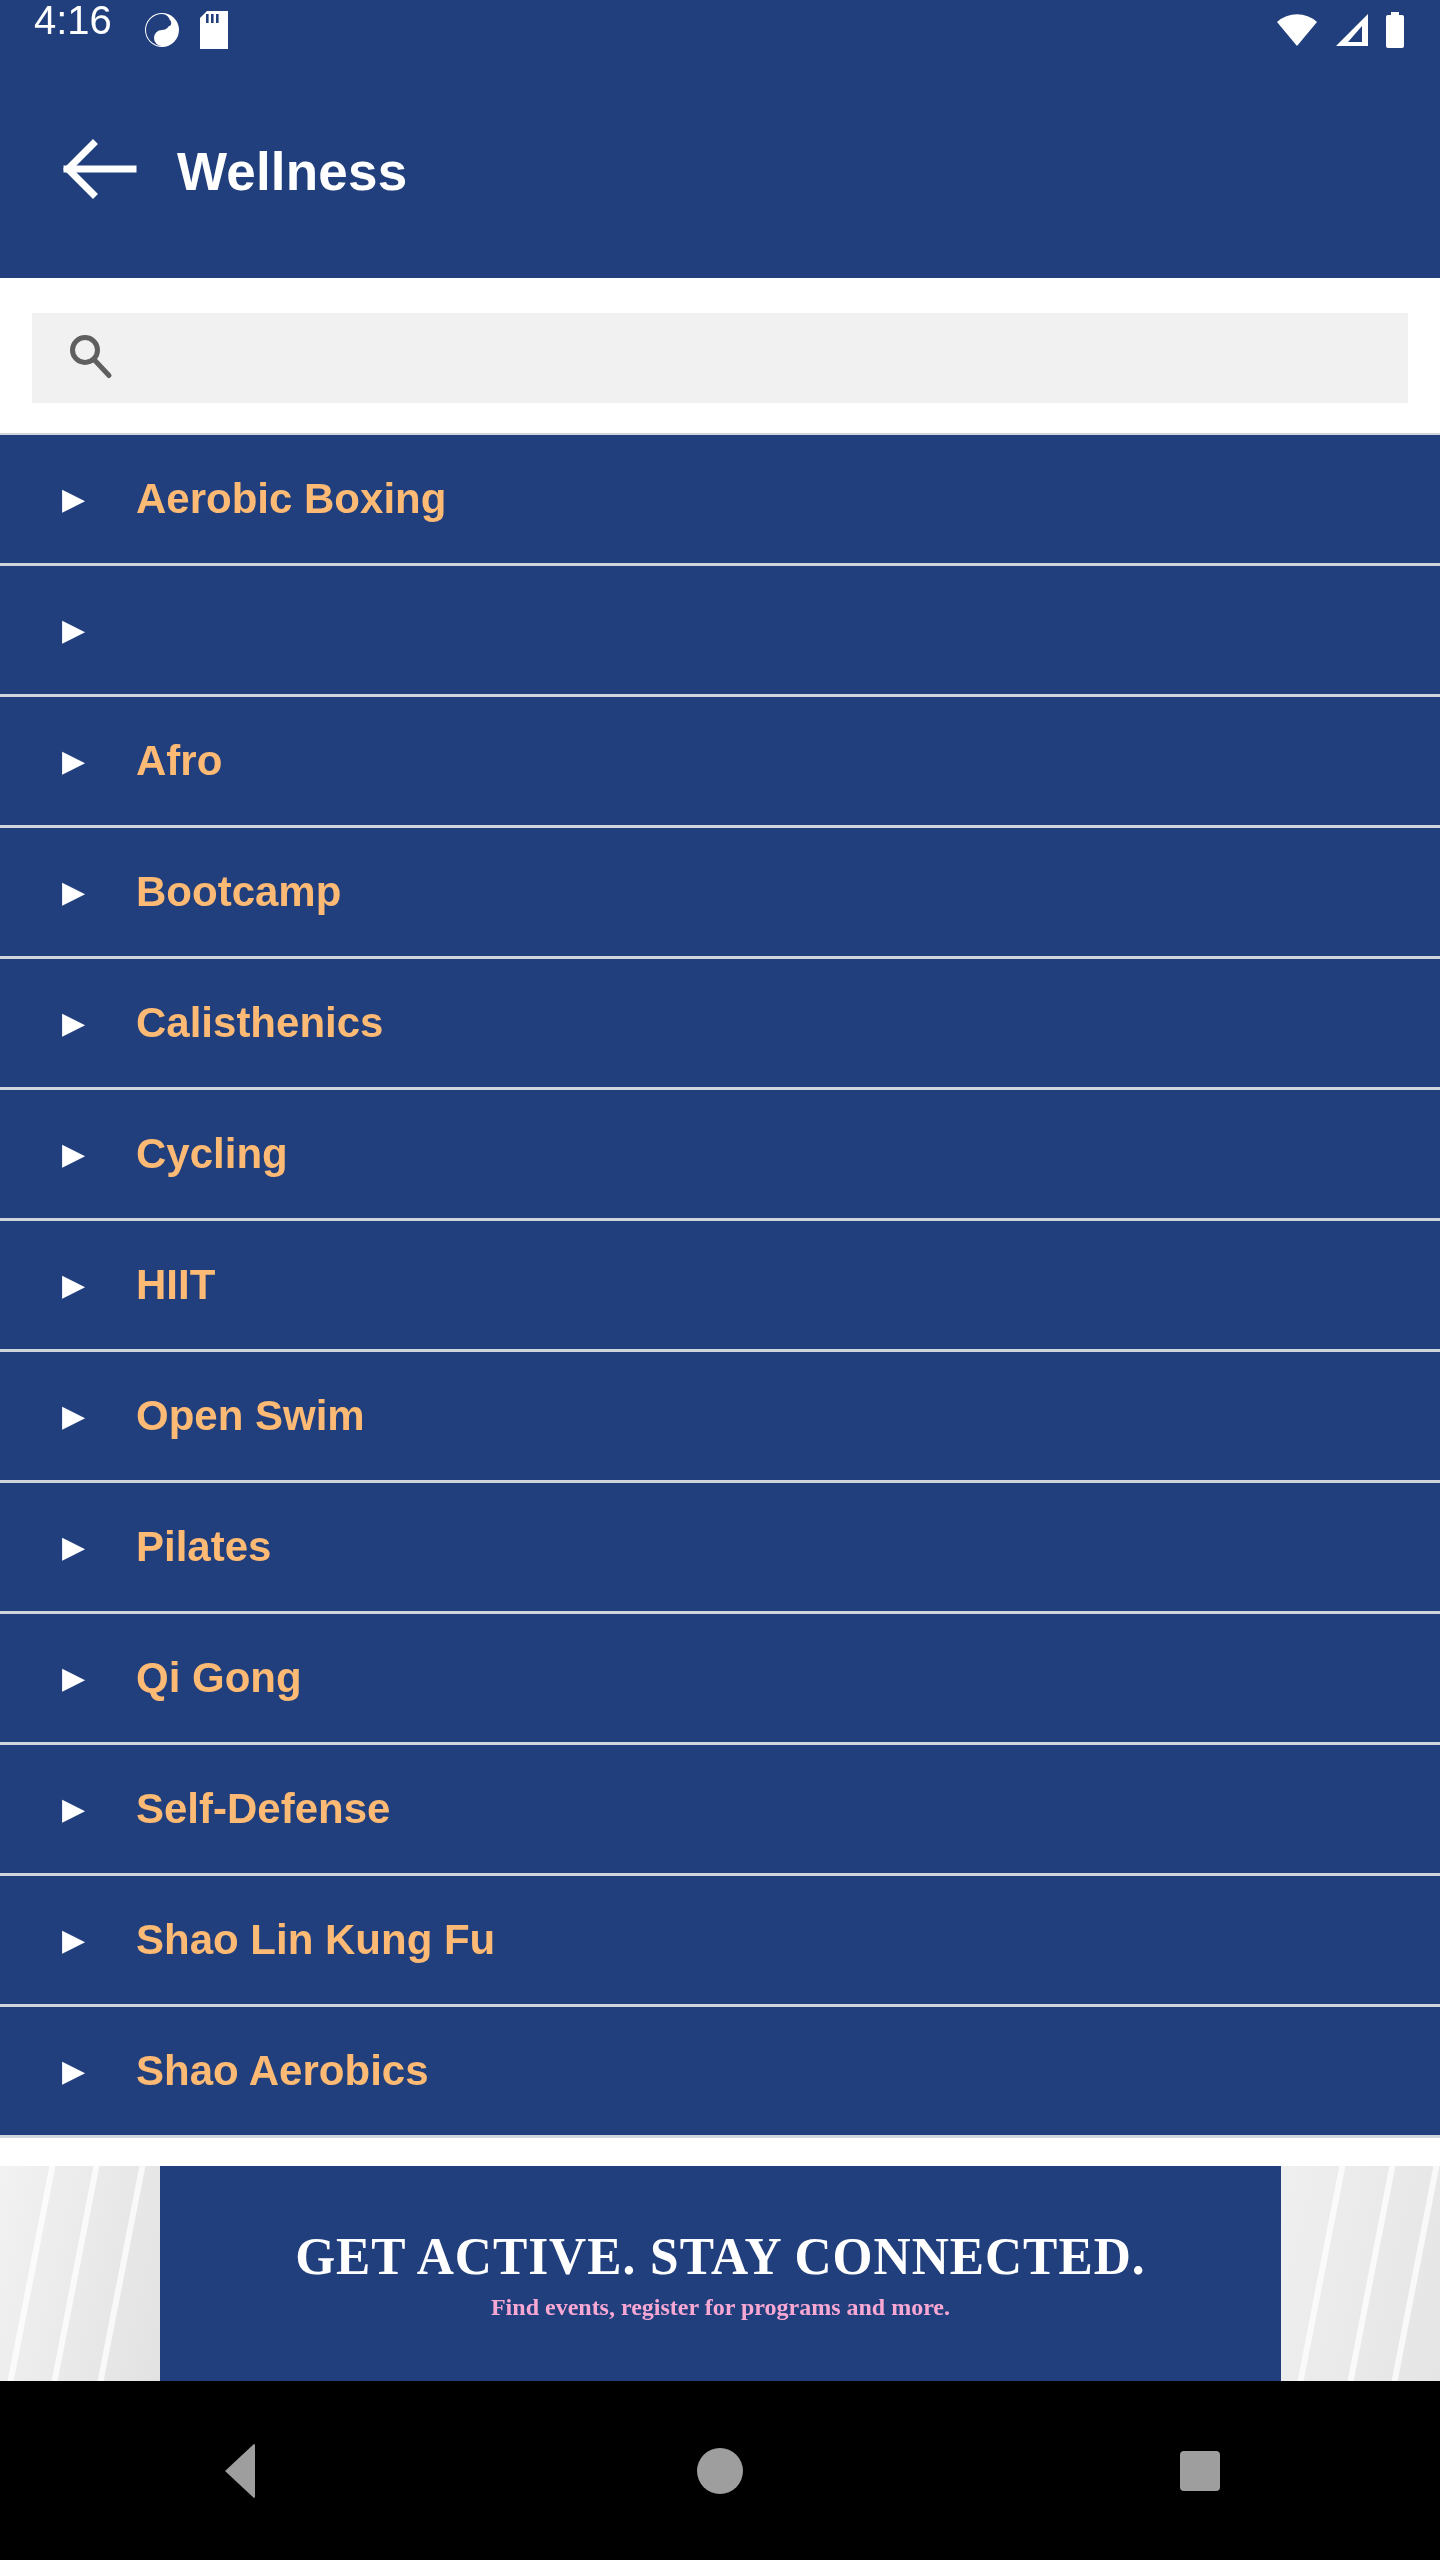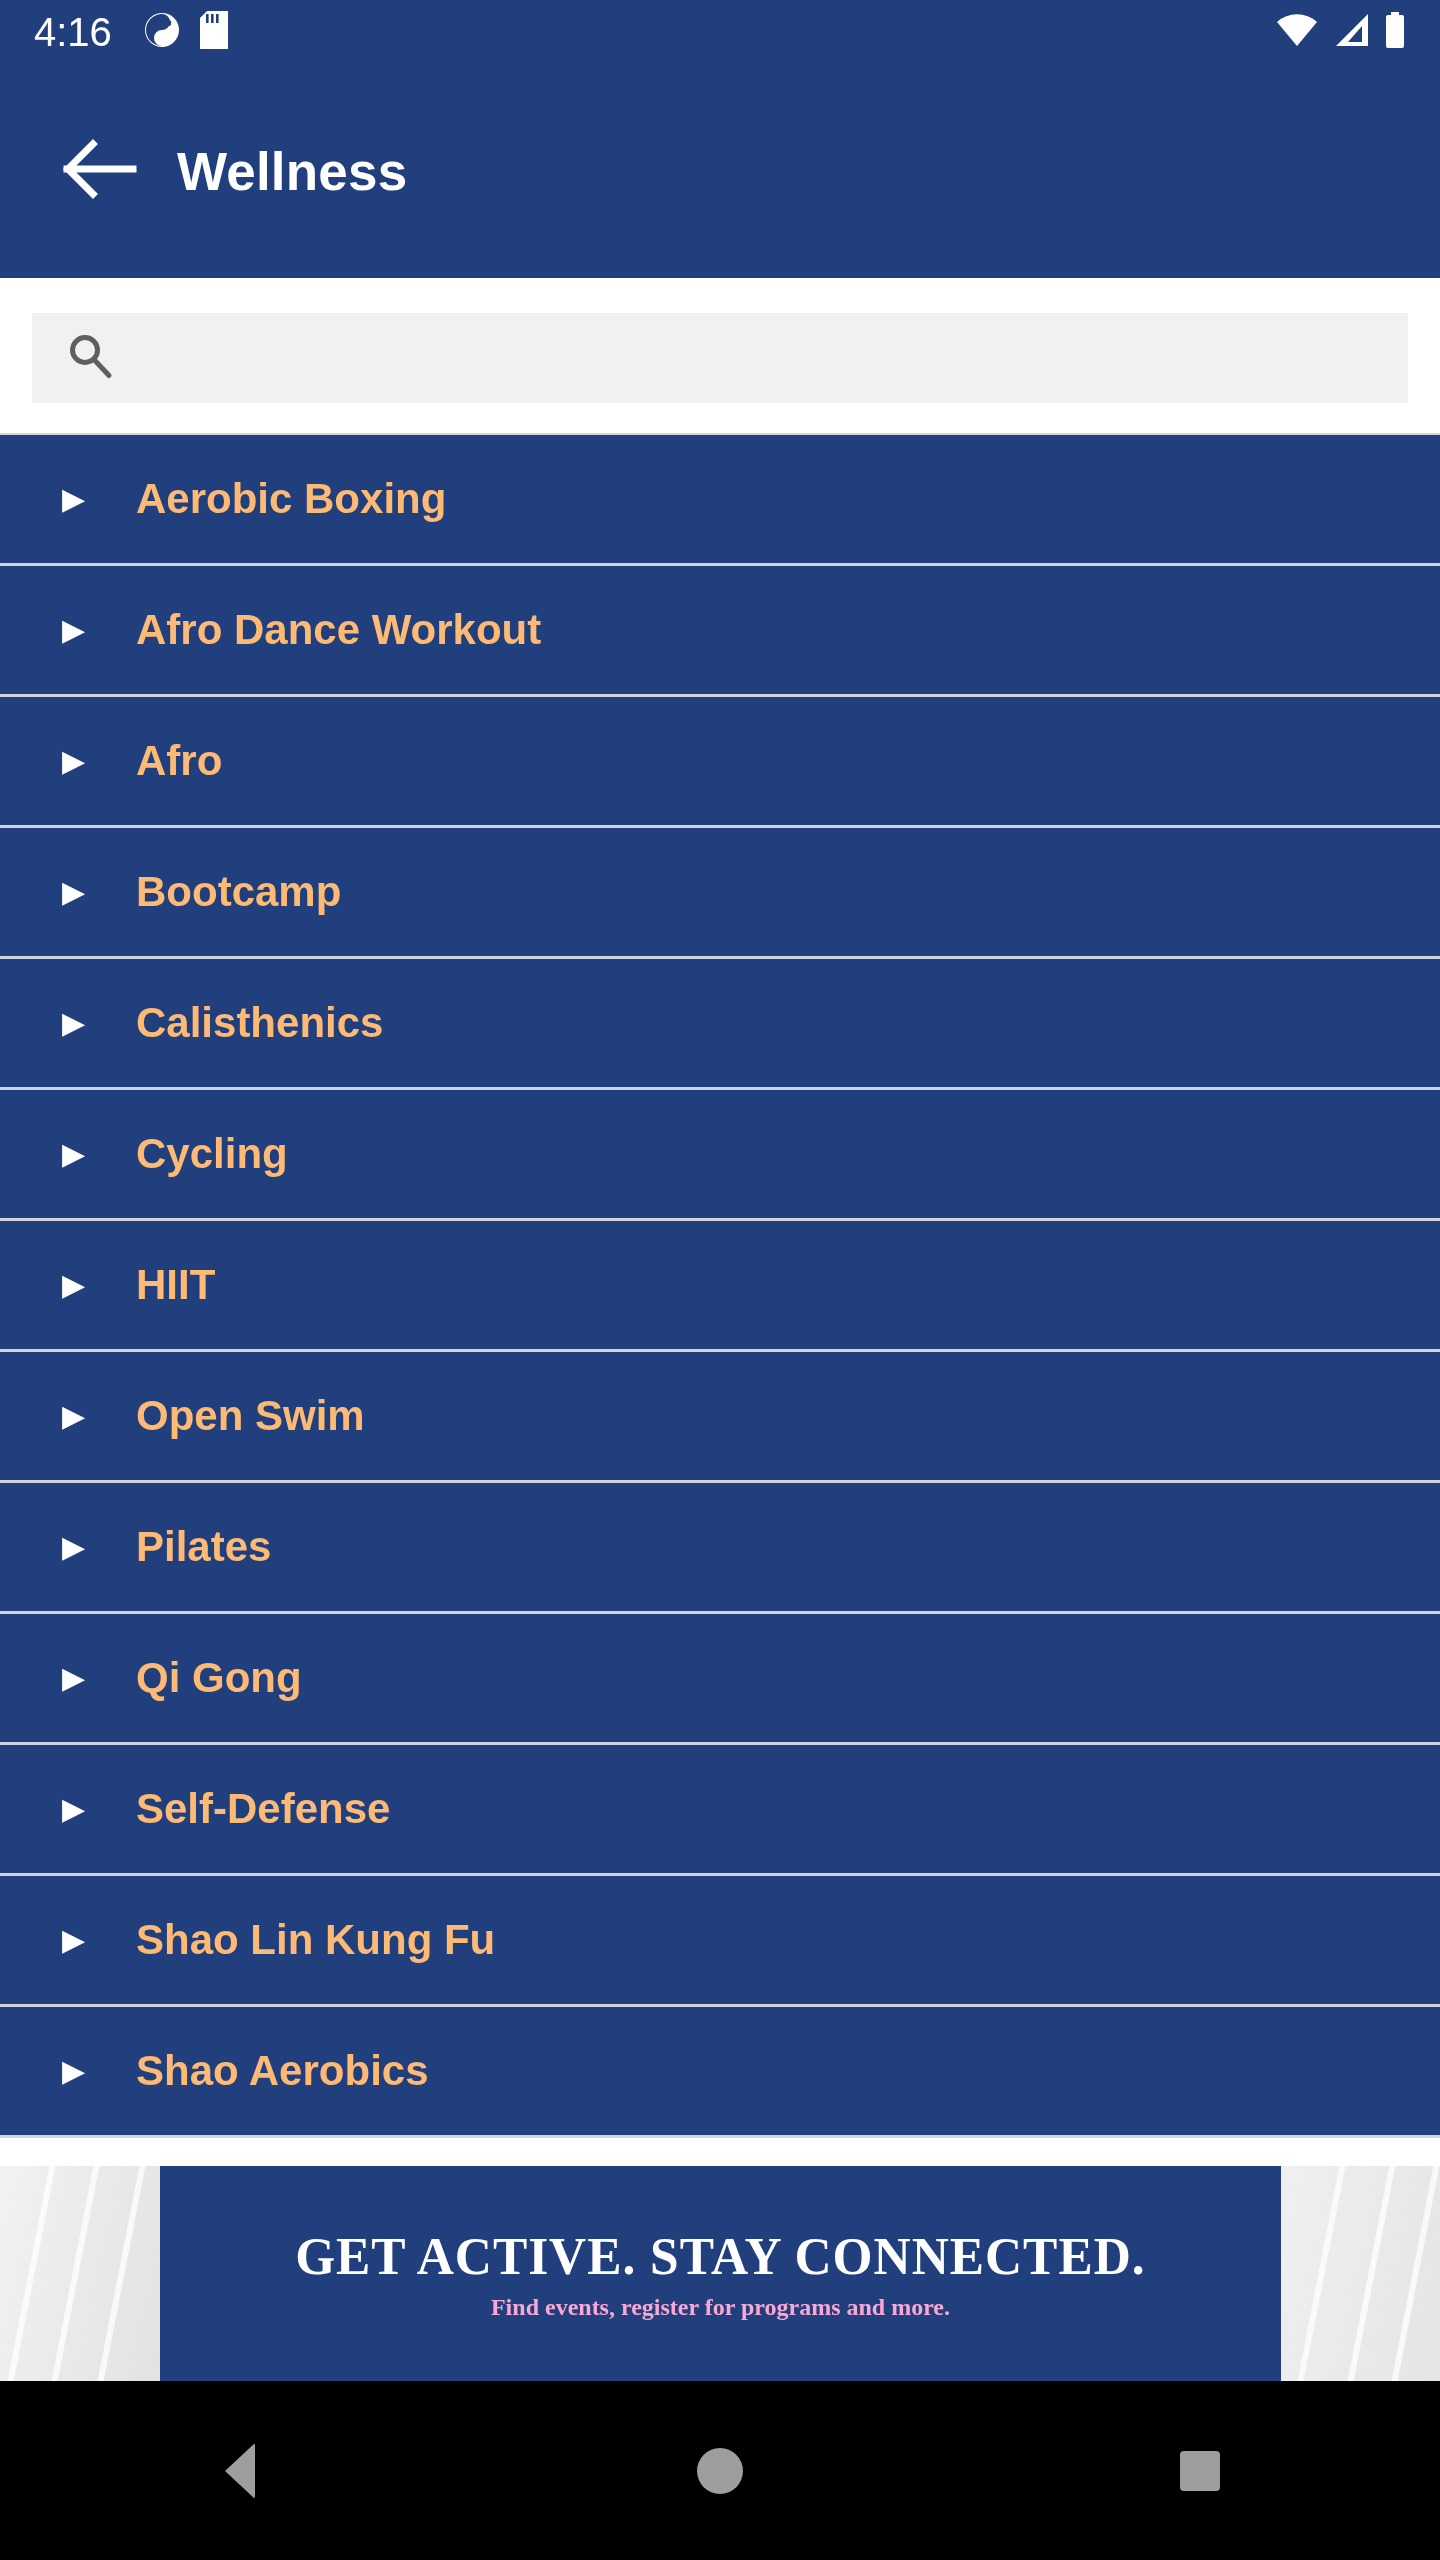--- a/index.html
+++ b/index.html
@@ -13,21 +13,20 @@
     font-family: "Liberation Sans", sans-serif;
     overflow: hidden;
     position: relative;
   }
 
   
   .status-bar {
     height: 64px;
     background: #223F7D;
     display: flex;
-    align-items: center;
     padding: 0 34px;
     box-sizing: border-box;
   }
   .status-time {
     color: #ffffff;
     font-size: 40px;
     font-weight: 400;
     letter-spacing: 0px;
     line-height: 1;
   }
@@ -285,21 +284,20 @@
   </div>
 </div>
 
 <div class="list" id="class-list">
     <div class="list-item">
       <span class="caret">▶</span>
       <span class="label">Aerobic Boxing</span>
     </div>
     <div class="list-item">
       <span class="caret">▶</span>
-      <span class="label">Afro Dance Workout</span>
     </div>
     <div class="list-item">
       <span class="caret">▶</span>
       <span class="label">Afro</span>
     </div>
     <div class="list-item">
       <span class="caret">▶</span>
       <span class="label">Bootcamp</span>
     </div>
     <div class="list-item">

